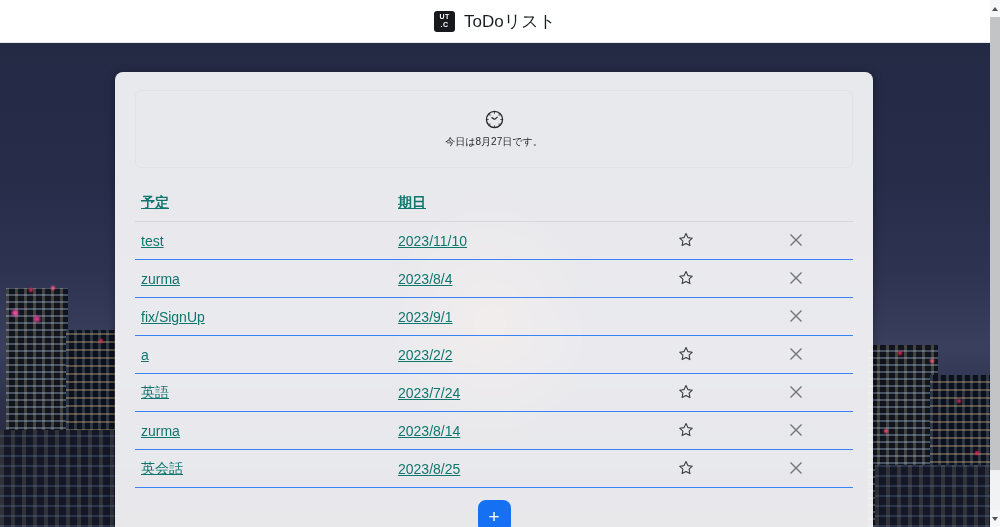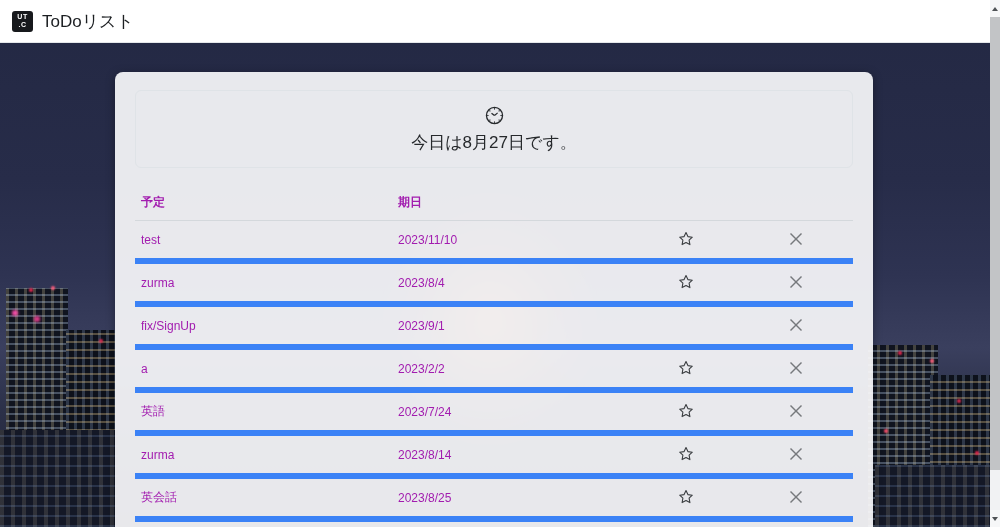--- a/index.html
+++ b/index.html
@@ -41,38 +41,38 @@
   .scrollbar { position:absolute; right:0; top:0; width:10px; height:527px; background:#f1f2f3; z-index:60; }
   .scroll-btn { position:absolute; left:0; width:10px; height:17px; background:#f6f7f8;
     display:flex; align-items:center; justify-content:center; }
   .scroll-btn.up { top:0; } .scroll-btn.down { bottom:0; }
   .tri-up { width:0; height:0; border-left:3px solid transparent; border-right:3px solid transparent; border-bottom:4px solid #4f5356; }
   .tri-down { width:0; height:0; border-left:3px solid transparent; border-right:3px solid transparent; border-top:4px solid #4f5356; }
   .scroll-thumb { position:absolute; left:0; top:17px; width:10px; height:453px; background:#c2c4c6; }
 
   
   .app-header { position:absolute; left:0; top:0; width:990px; height:43px; background:#ffffff;
-    border-bottom:1px solid #e4e7ea; display:flex; align-items:center; padding:0 12px; z-index:50; }
+    border-bottom:1px solid #e4e7ea; display:flex; align-items:center; padding:0 12px; z-index:50;justify-content:center; }
   .logo { width:21px; height:21px; background:#17191c; border-radius:3px; color:#fff;
     font-size:7px; font-weight:bold; line-height:8px; display:flex; flex-direction:column;
     align-items:center; justify-content:center; letter-spacing:.5px; }
   .app-title { margin-left:9px; font-size:17px; font-weight:500; color:#1c1f22; }
 
   
   .card { position:absolute; left:115px; top:72px; width:758px; height:480px;
     background:rgba(247,248,250,.93); border-radius:8px 8px 0 0;
     box-shadow:0 2px 10px rgba(0,0,0,.35); padding:18px 20px 0; z-index:10; }
 
   .today-banner { border:1px solid #dfe3e7; border-radius:6px; height:78px;
     display:flex; flex-direction:column; align-items:center; justify-content:center; gap:5px; }
-  .today-text { font-size:17px; color:#26292c; }
-
-  table.todo { width:100%; border-collapse:collapse; margin-top:20px; font-size:12px; color:#a21caf; }
+  .today-text { font-size:10px; color:#26292c; }
+
+  table.todo { width:100%; border-collapse:collapse; margin-top:20px; font-size:14px; color:#0f766e;text-decoration:underline; }
   table.todo th { text-align:left; font-weight:bold; padding:6px 6px 9px; border-bottom:1px solid #d4d8dc; }
-  table.todo td { padding:8px 6px; height:33px; border-bottom:6px solid #3b82f6; }
+  table.todo td { padding:8px 6px; height:33px; border-bottom:1px solid #3b82f6; }
   .c-task { width:257px; } .c-due { width:242px; } .c-star { width:104px; text-align:center; } .c-del { text-align:center; }
   .icon-btn { background:none; border:none; cursor:pointer; padding:2px 4px; line-height:0; }
 
   .add-row { display:flex; justify-content:center; padding:12px 0 11px; border-bottom:1px solid #dfe2e6; }
   .add-button { width:33px; height:33px; border:none; border-radius:8px; background:#1571f1;
     color:#fff; font-size:19px; font-weight:300; line-height:1; cursor:pointer;
     display:flex; align-items:center; justify-content:center; }
 </style>
 </head>
 <body>

